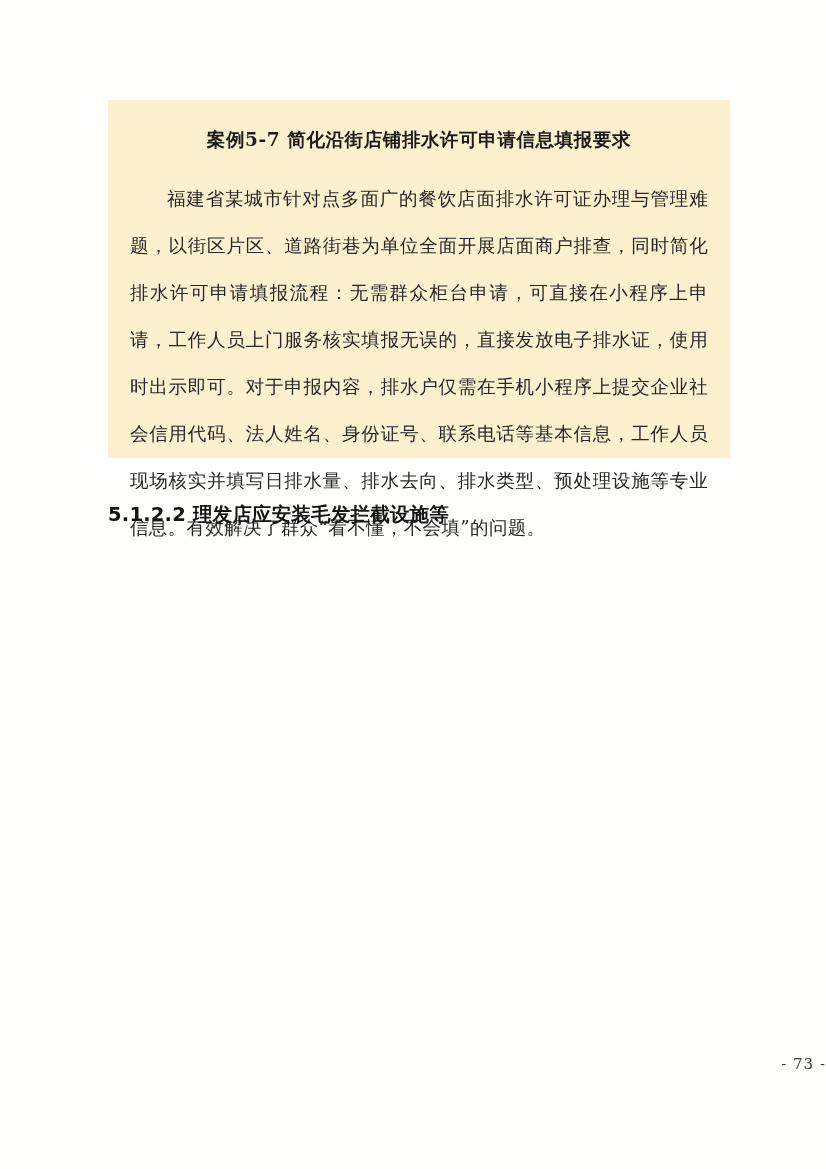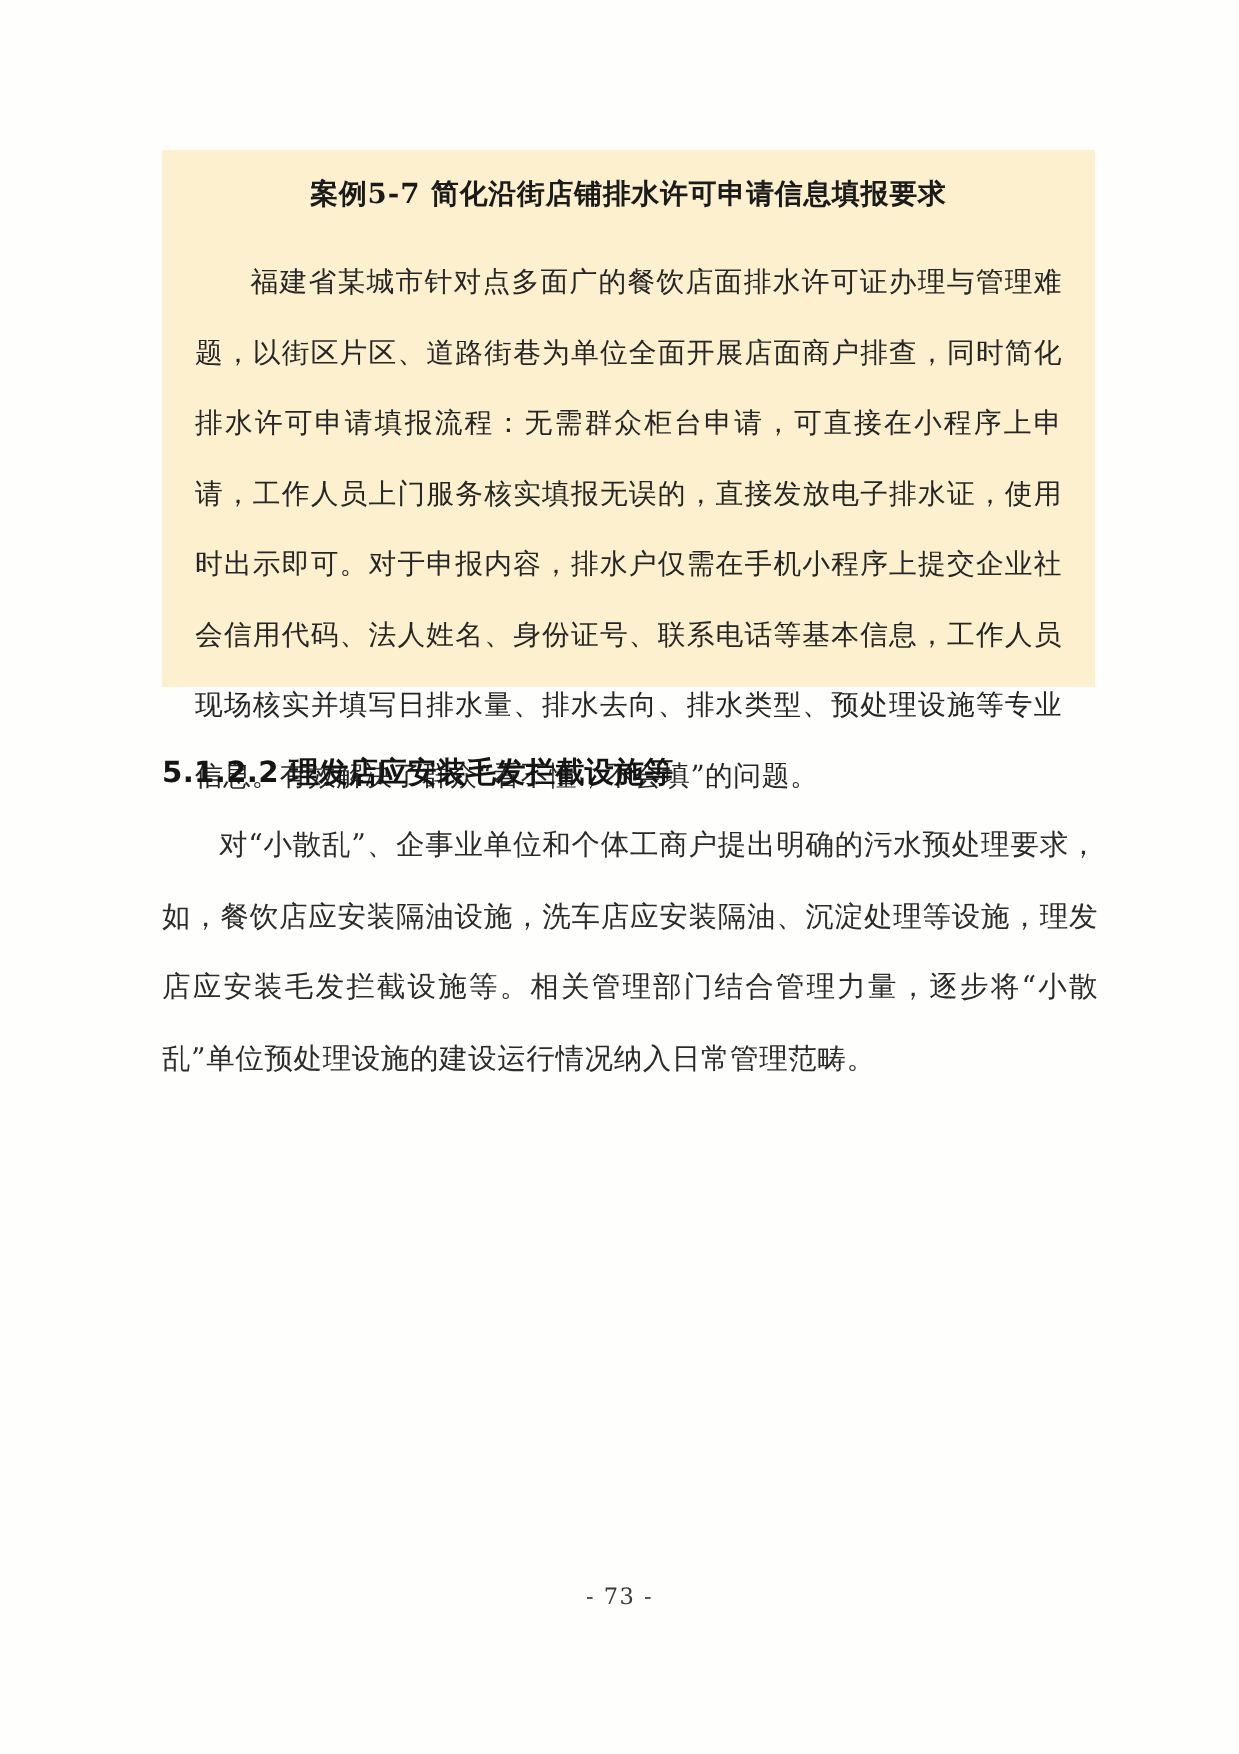--- a/index.html
+++ b/index.html
@@ -38,21 +38,21 @@
 
   .case-title {
     font-family: "DejaVu Serif", "Liberation Serif", serif;
     font-weight: bold;
     font-size: 18.5px;
     color: #1b1b1b;
     text-align: center;
     line-height: 47px;
     height: 47px;
     margin: 0;
-    padding-top: 6px;
+    padding-top: 16px;
     letter-spacing: 0.6px;
   }
 
   .case-body {
     margin: 12px;
     padding: 0 10px 0 10px;
     font-family: "DejaVu Serif", "Liberation Serif", serif;
     font-size: 18.5px;
     color: #262626;
     line-height: 47px;
@@ -98,38 +98,37 @@
     letter-spacing: 0.4px;
     word-break: break-all;
   }
 
   
   .page-number {
     position: absolute;
     left: 0;
     top: 1055px;
     width: 826px;
-    text-align: center;
+    text-align: right;
     font-family: "DejaVu Serif", "Liberation Serif", serif;
     font-size: 15px;
     color: #3a3a3a;
     letter-spacing: 1px;
   }
 </style>
 </head>
 <body>
 
 <div class="page">
 
   <div class="case-box">
     <div class="case-title">案例5-7  简化沿街店铺排水许可申请信息填报要求</div>
     <p class="case-body">福建省某城市针对点多面广的餐饮店面排水许可证办理与管理难题，以街区片区、道路街巷为单位全面开展店面商户排查，同时简化排水许可申请填报流程：无需群众柜台申请，可直接在小程序上申请，工作人员上门服务核实填报无误的，直接发放电子排水证，使用时出示即可。对于申报内容，排水户仅需在手机小程序上提交企业社会信用代码、法人姓名、身份证号、联系电话等基本信息，工作人员现场核实并填写日排水量、排水去向、排水类型、预处理设施等专业信息。有效解决了群众“看不懂，不会填”的问题。</p>
   </div>
 
   <h2 class="section-heading">5.1.2.2 理发店应安装毛发拦截设施等</h2>
 
   <div class="body-block">
-    <p class="body-para">对“小散乱”、企事业单位和个体工商户提出明确的污水预处理要求，如，餐饮店应安装隔油设施，洗车店应安装隔油、沉淀处理等设施，理发店应安装毛发拦截设施等。相关管理部门结合管理力量，逐步将“小散乱”单位预处理设施的建设运行情况纳入日常管理范畴。</p>
   </div>
 
   <div class="page-number">- 73 -</div>
 
 </div>
 
 </body></html>

